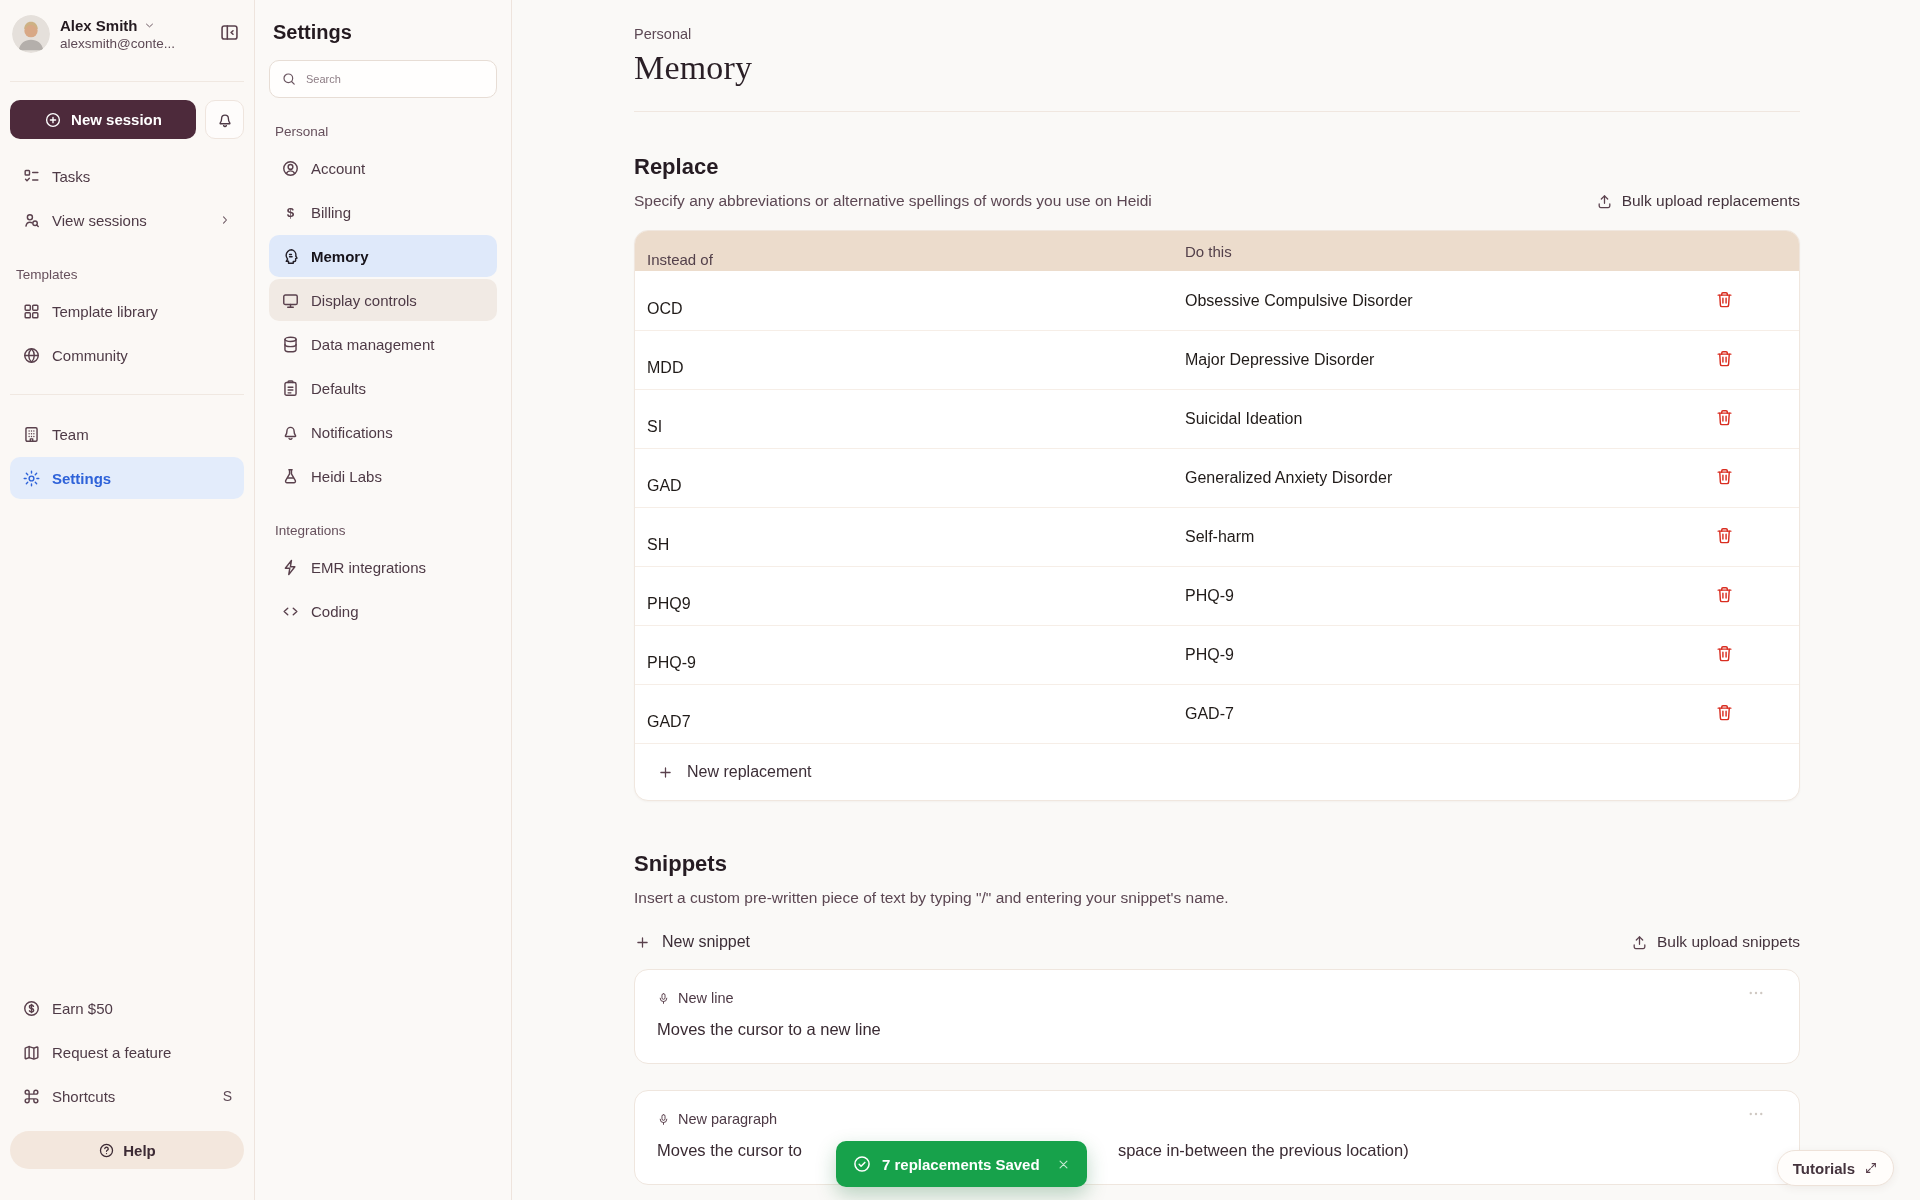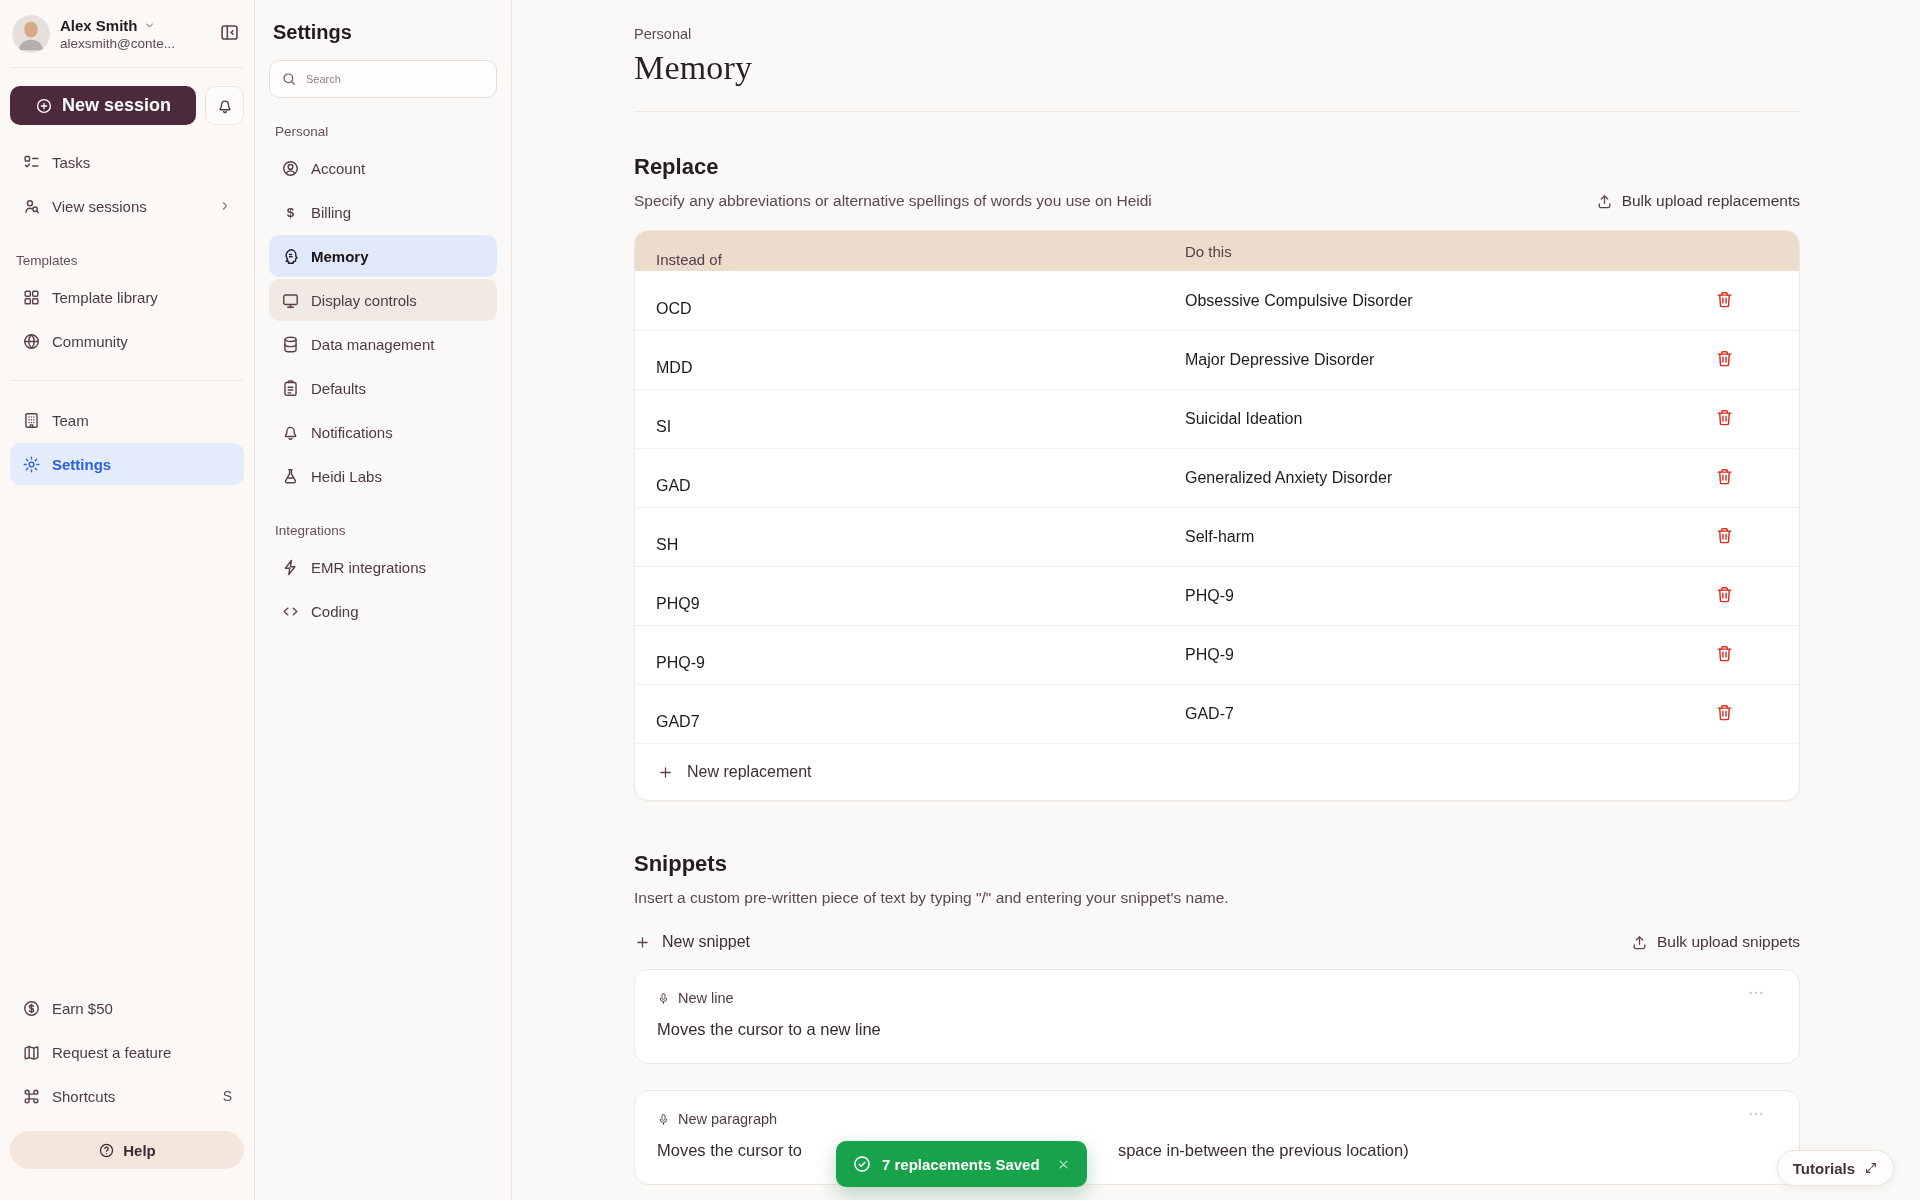--- a/index.html
+++ b/index.html
@@ -11,36 +11,36 @@
   .app { display:flex; width:1920px; height:1200px; position:relative; overflow:hidden; }
   .icon { display:inline-flex; align-items:center; justify-content:center; flex:none; }
   .icon svg { width:100%; height:100%; fill:none; stroke:currentColor; stroke-width:1.8;
               stroke-linecap:round; stroke-linejoin:round; }
 
   
   .sidebar {
     width:255px; flex:none; background:#fbf8f5; border-right:1px solid #eee4dd;
     display:flex; flex-direction:column; padding:0 10px;
   }
-  .profile-row { display:flex; align-items:center; gap:10px; padding:15px 2px 14px;
+  .profile-row { display:flex; align-items:center; gap:10px; padding:15px 2px 28px;
                  border-bottom:1px solid #f0e8e1; }
   .avatar { width:38px; height:38px; border-radius:50%; overflow:hidden; flex:none; cursor:pointer; }
   .avatar svg { width:38px; height:38px; display:block; }
   .profile-text { min-width:0; flex:1; }
   .profile-name-row { display:flex; align-items:center; gap:5px; cursor:pointer; }
   .profile-name { font-size:15px; font-weight:700; color:#241a20; }
   .profile-name-row .icon { width:13px; height:13px; color:#6a5560; }
   .profile-email { font-size:13.5px; color:#5d4955; margin-top:2px; white-space:nowrap;
                    overflow:hidden; text-overflow:ellipsis; }
   .collapse-btn { background:none; border:0; color:#5a414d; cursor:pointer; padding:2px; }
   .collapse-btn .icon { width:21px; height:21px; }
 
   .session-row { display:flex; gap:9px; margin-top:18px; }
   .new-session { flex:1; height:39px; border:0; border-radius:10px; background:#4d2a3b;
-                 color:#fff; font-size:18px; font-weight:600; display:flex; align-items:center;
+                 color:#fff; font-size:15px; font-weight:600; display:flex; align-items:center;
                  justify-content:center; gap:9px; cursor:pointer;
                  font-family:inherit; }
   .new-session .icon { width:18px; height:18px; }
   .bell-btn { width:39px; height:39px; border:1px solid #efe5de; border-radius:10px;
               background:#fefcfb; color:#4e3a46; display:flex; align-items:center;
               justify-content:center; cursor:pointer; }
   .bell-btn .icon { width:18px; height:18px; }
 
   .side-nav { display:flex; flex-direction:column; gap:2px; }
   .nav-gap-top { margin-top:16px; }
@@ -91,21 +91,21 @@
   .section-heading { font-size:22px; font-weight:700; color:#261c23; }
   .section-desc { font-size:15.5px; color:#5c4753; margin-top:12px; }
   .bulk-btn { display:flex; align-items:center; gap:9px; background:none; border:0; cursor:pointer;
               font-size:15.5px; font-weight:500; color:#44333d; font-family:inherit; }
   .bulk-btn .icon { width:17px; height:17px; color:#5a414d; }
 
   .table-card { margin-top:20px; background:#fff; border:1px solid #f0e7df; border-radius:14px;
                 overflow:hidden; box-shadow:0 1px 2px rgba(70,45,30,.04); }
   .t-head { display:grid; grid-template-columns:550px 1fr 150px; height:40px; align-items:center;
             background:#ecdccc; color:#53404a; font-size:15px; }
-  .t-head .c1, .t-row .c1 { padding-left:21px;margin-top:16px; }
+  .t-head .c1, .t-row .c1 { padding-left:12px;margin-top:16px; }
   .t-row { display:grid; grid-template-columns:550px 1fr 150px; height:59px; align-items:center;
            border-top:1px solid #f6eee7; font-size:16px; color:#201b19; }
   .t-row:first-of-type { border-top:0; }
   .t-actions { display:flex; justify-content:center; }
   .trash-btn { background:none; border:0; color:#d92d20; cursor:pointer; padding:4px; }
   .trash-btn .icon { width:19px; height:19px; }
   .t-footer { display:flex; align-items:center; gap:13px; height:57px; border-top:1px solid #f6eee7;
               padding-left:22px; font-size:16px; font-weight:500; color:#3c2e37; cursor:pointer;
               background:none; border-left:0; border-right:0; border-bottom:0; width:100%;
               font-family:Liberation Sans, sans-serif; }

